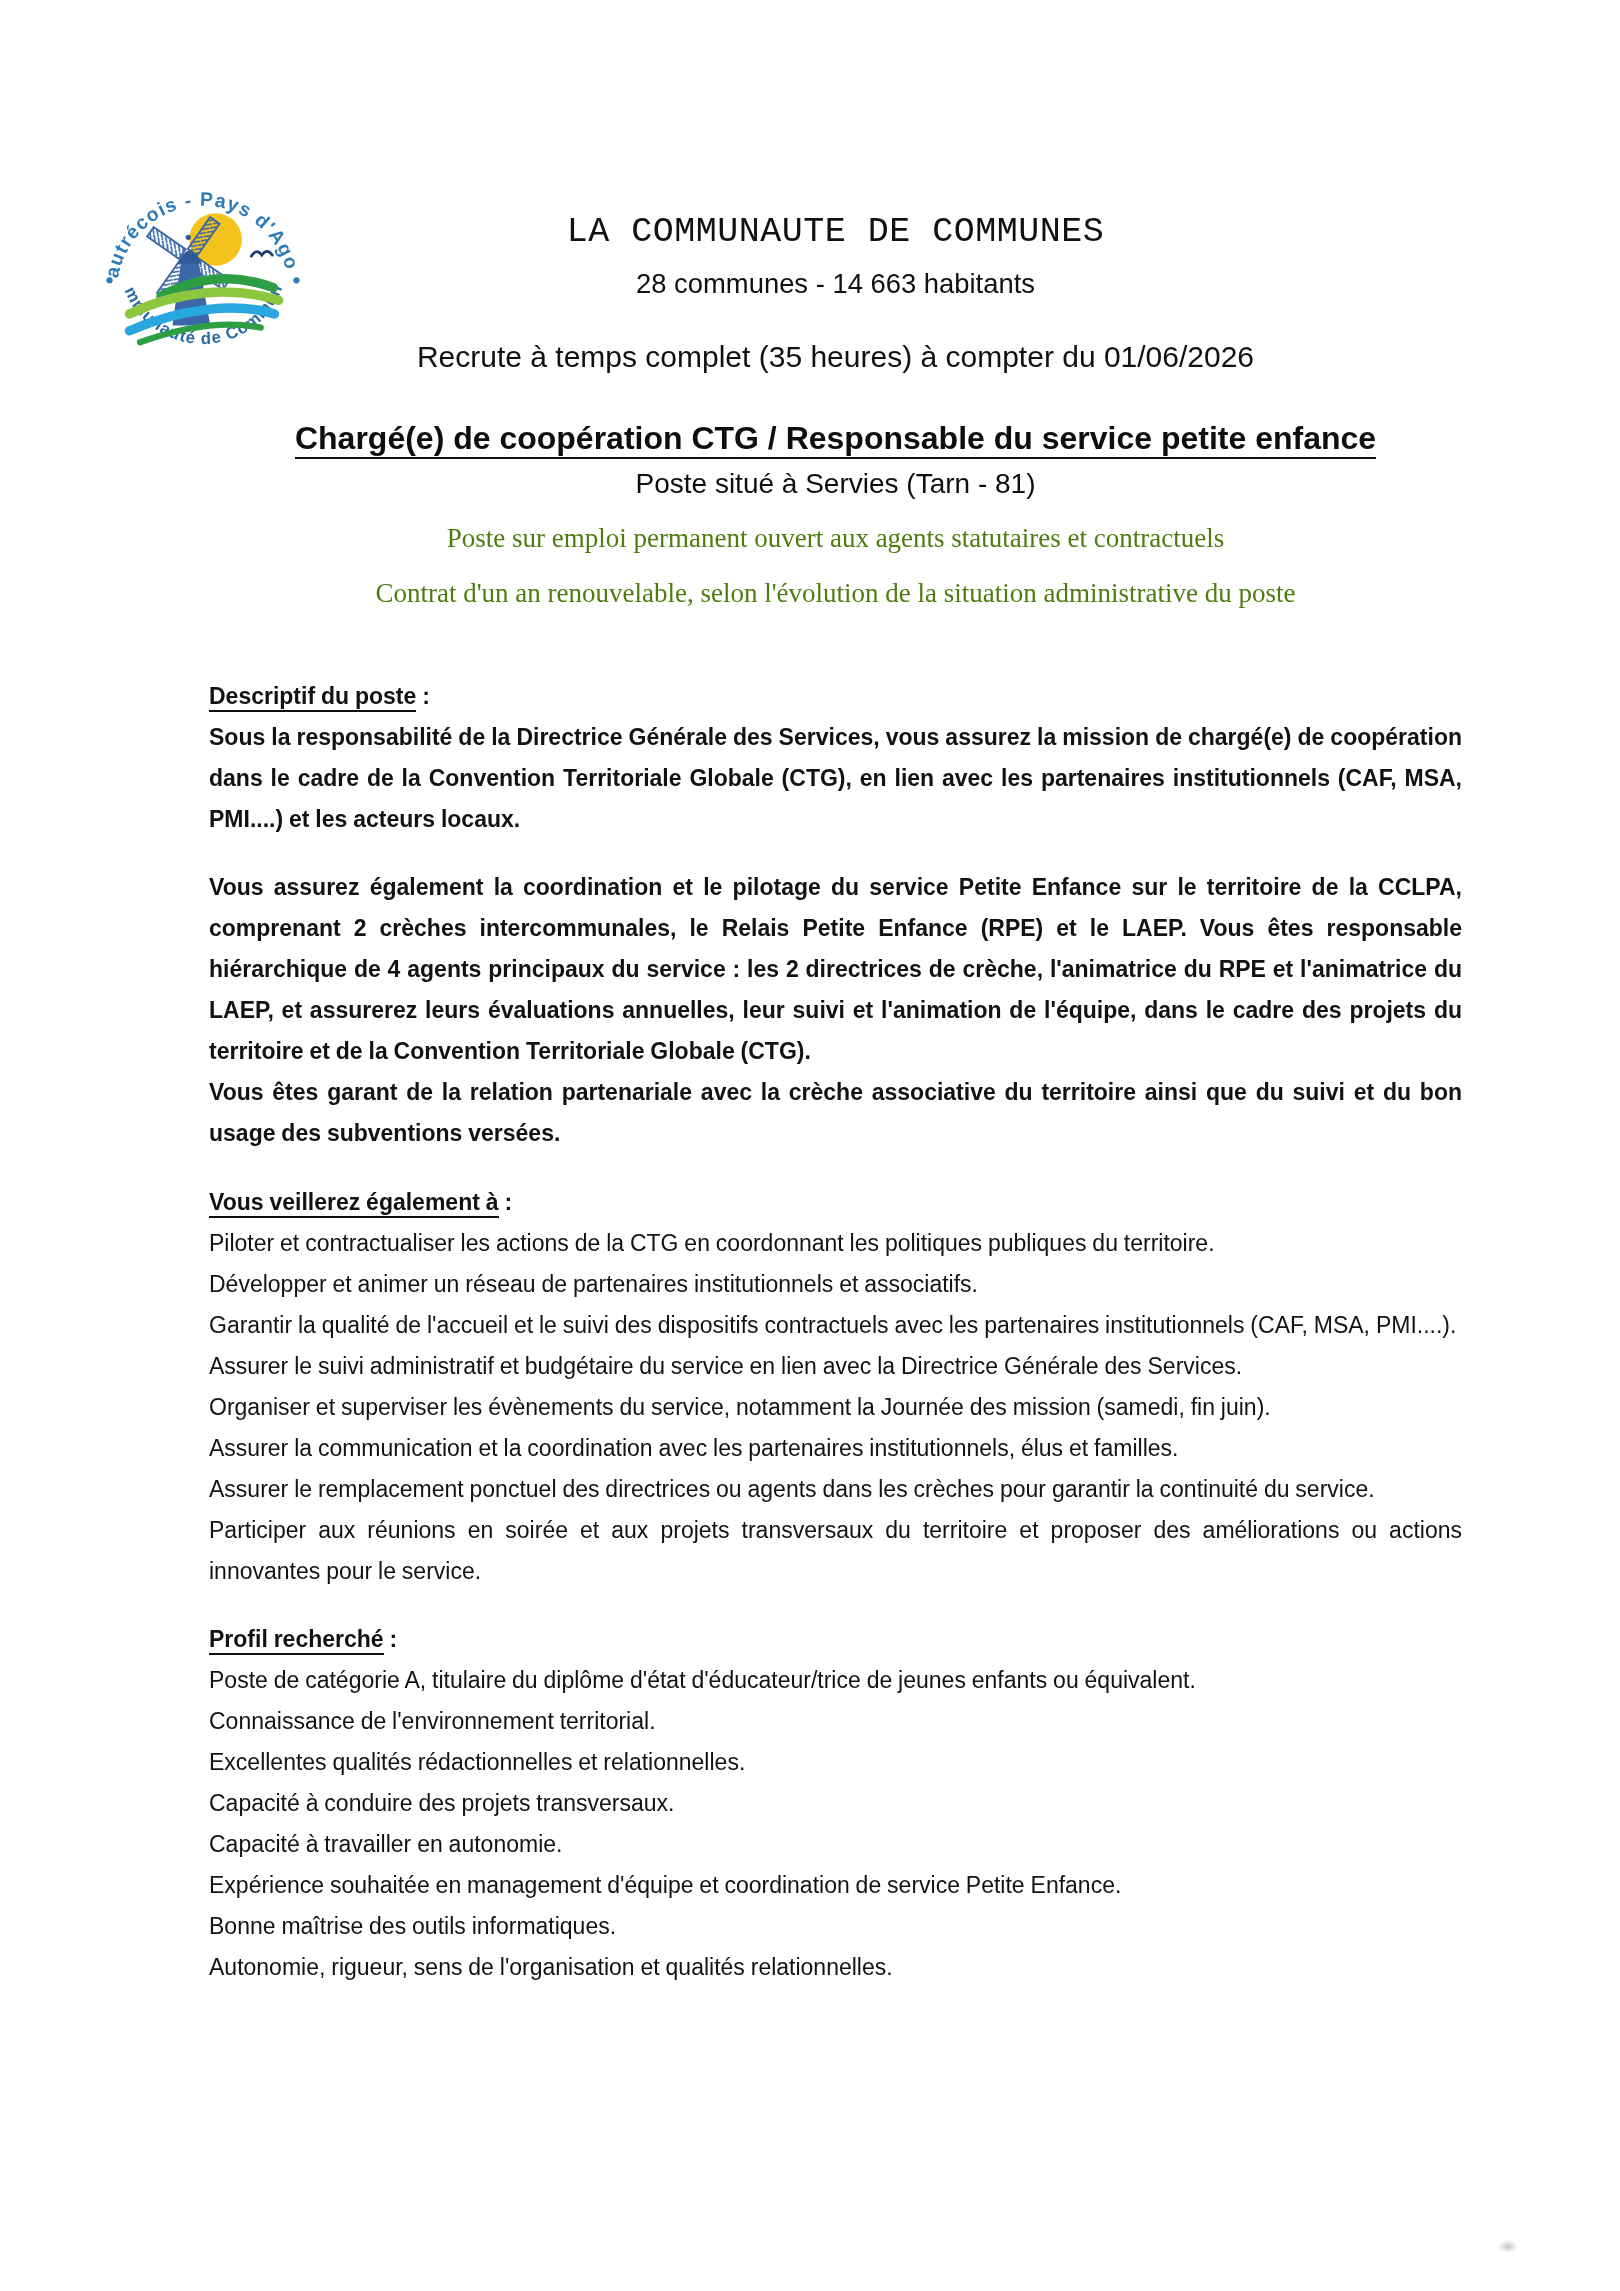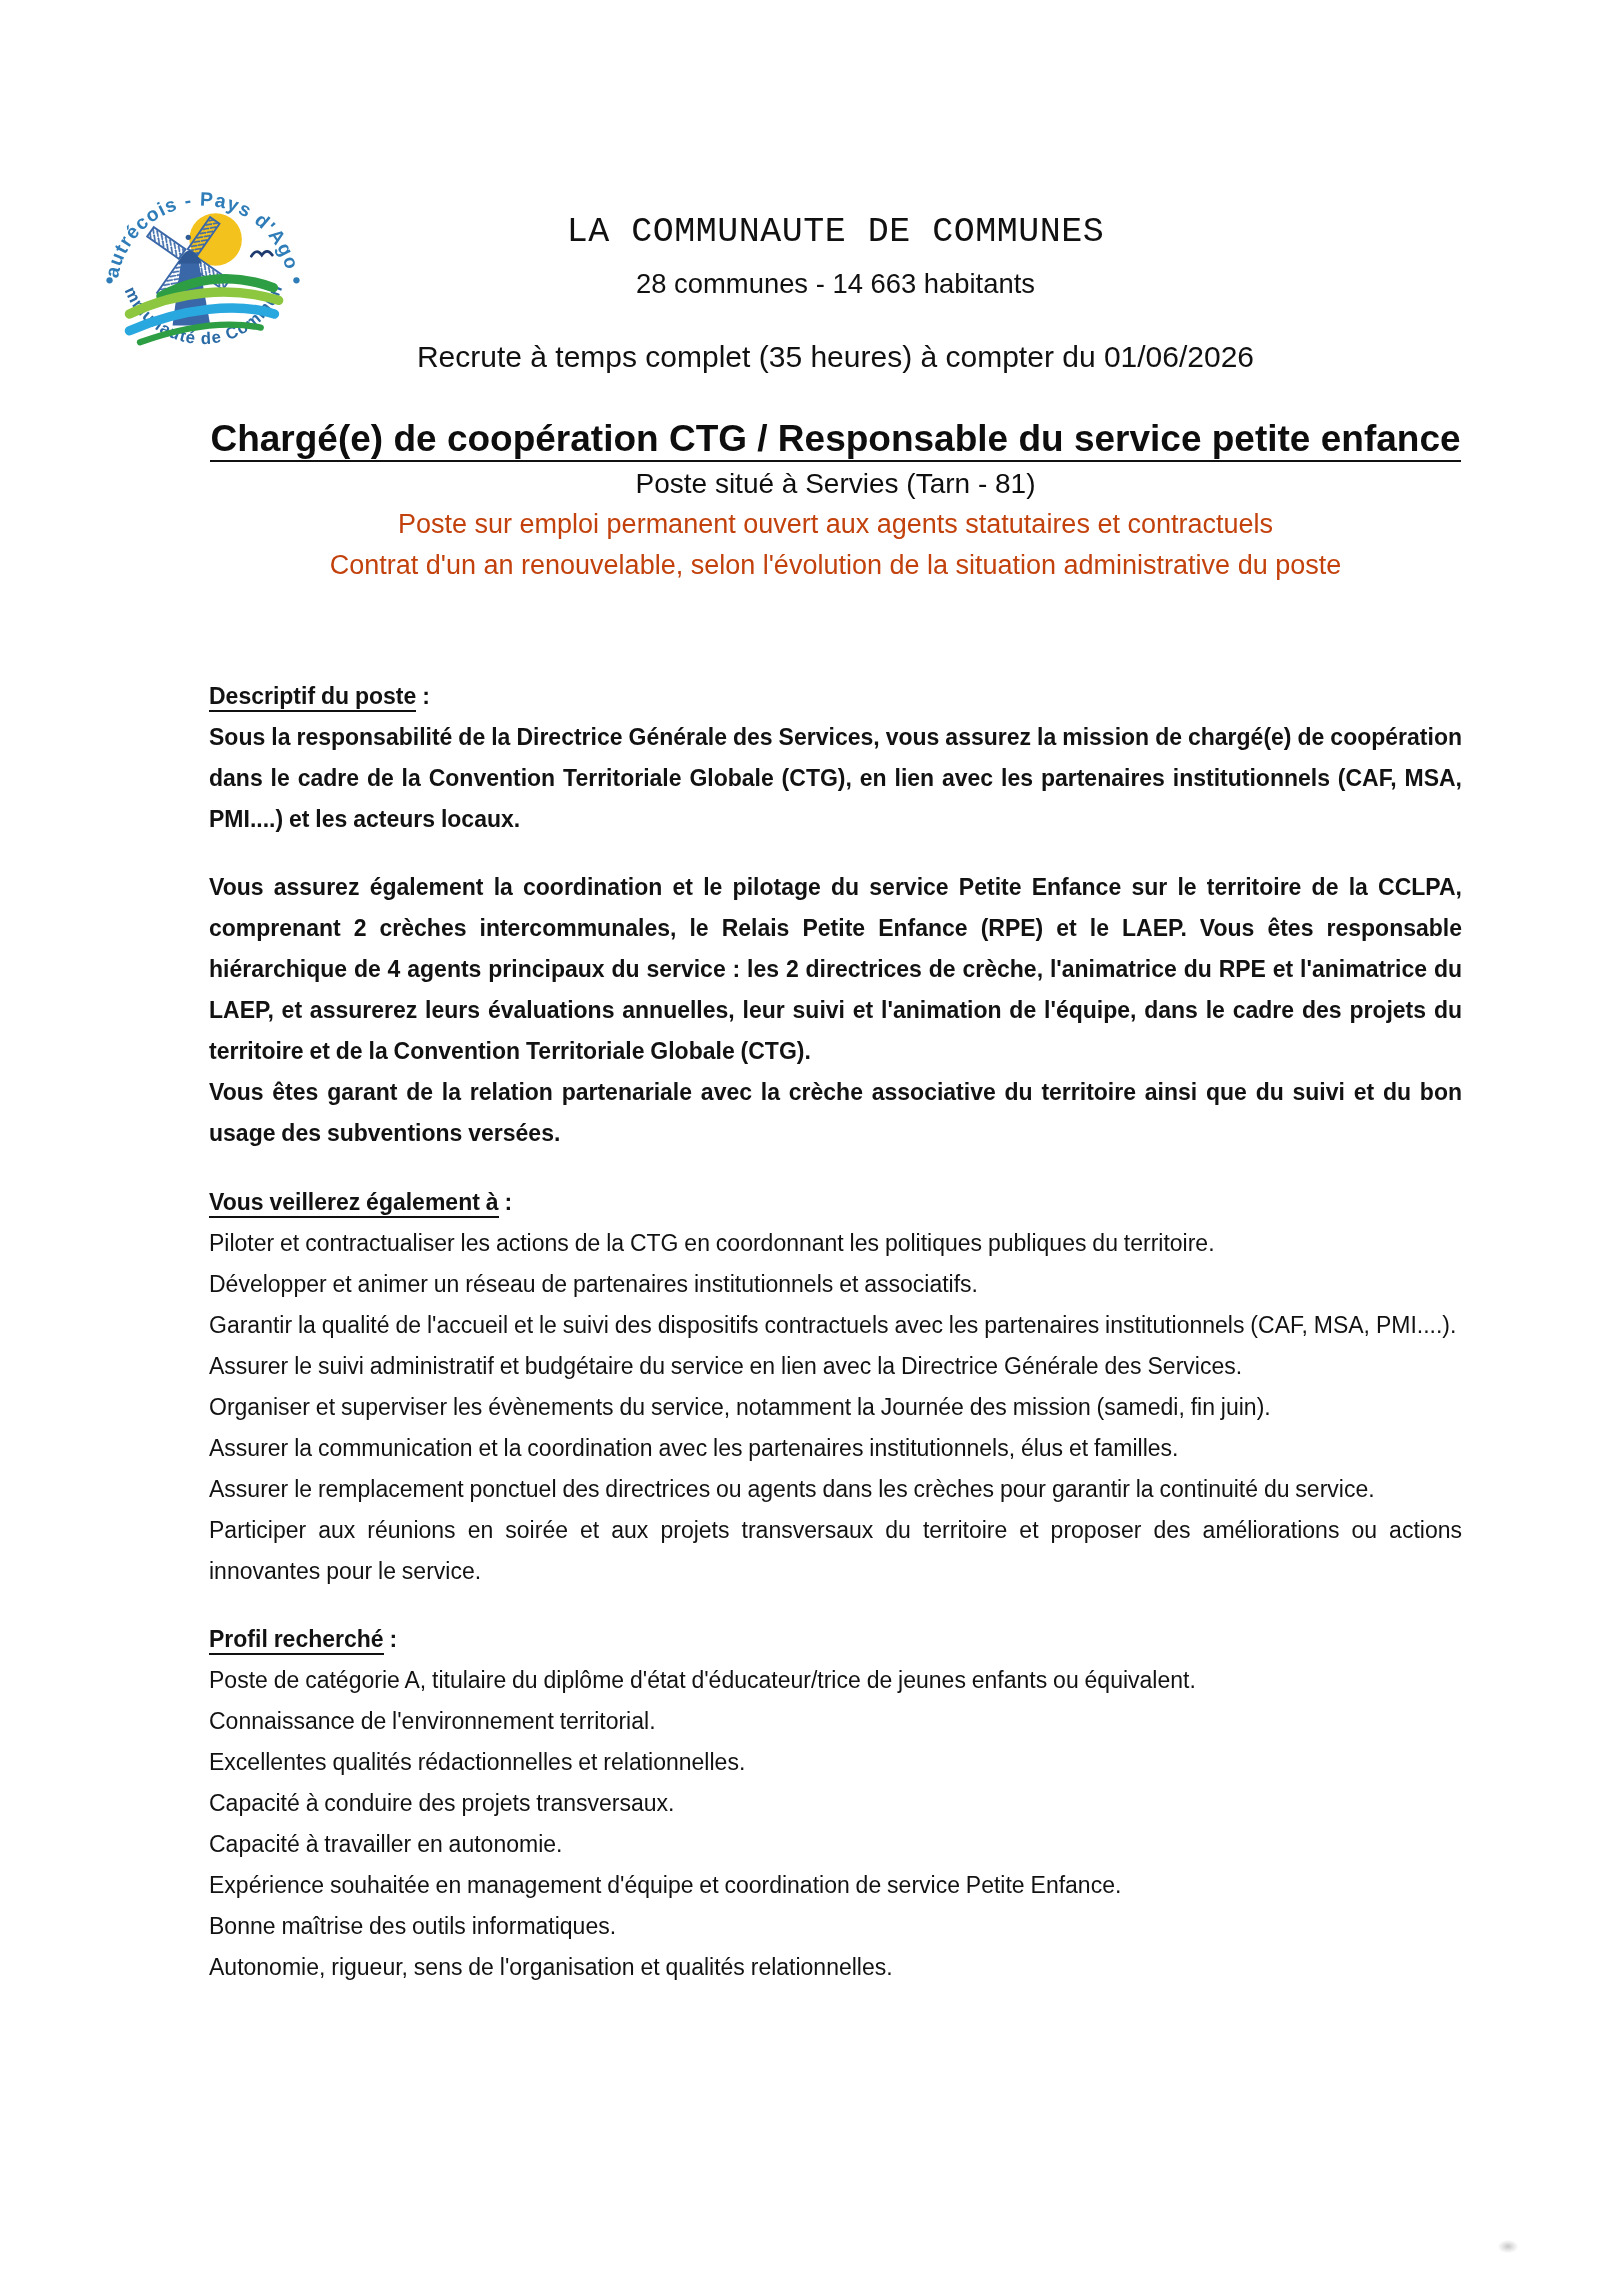--- a/index.html
+++ b/index.html
@@ -12,24 +12,24 @@
 
   
   .logo{position:absolute;left:98px;top:165px;width:210px;height:216px;}
 
   
   .header-block{position:absolute;left:209px;top:208px;width:1253px;text-align:center;}
   .org-line{font-size:35px;line-height:49px;font-weight:400;letter-spacing:0.5px;color:#111;font-family:Liberation Mono, monospace;}
   .org-sub{font-size:27.4px;line-height:37px;margin-top:7.8px;color:#111;}
   .recruit-line{font-size:30px;line-height:39px;margin-top:35px;color:#111;}
 
-  .job-title{font-size:37px;line-height:39px;font-weight:bold;margin-top:43px;color:#0e0e0e;}
+  .job-title{font-size:32px;line-height:39px;font-weight:bold;margin-top:43px;color:#0e0e0e;}
   .job-title .u{border-bottom:2.9px solid #111;padding-bottom:1px;}
   .job-location{font-size:28px;line-height:39px;font-weight:normal;margin-top:5.9px;color:#0e0e0e;}
-  .job-status{font-size:27px;line-height:39px;margin-top:2px;color:#c2410c;}
+  .job-status{font-size:27px;line-height:39px;margin-top:16px;color:#4d7c0f;font-family:Liberation Serif, serif;}
 
   
   .body-text{
     position:absolute;left:209px;top:676px;width:1253px;
     font-size:23px;line-height:41px;text-align:justify;
     word-spacing:-0.5px;color:#121212;
   }
   .body-text p{margin:0;padding:0;}
   .sp{margin-top:27.4px !important;}            
   .sec-head{font-weight:bold;text-align:left;}

